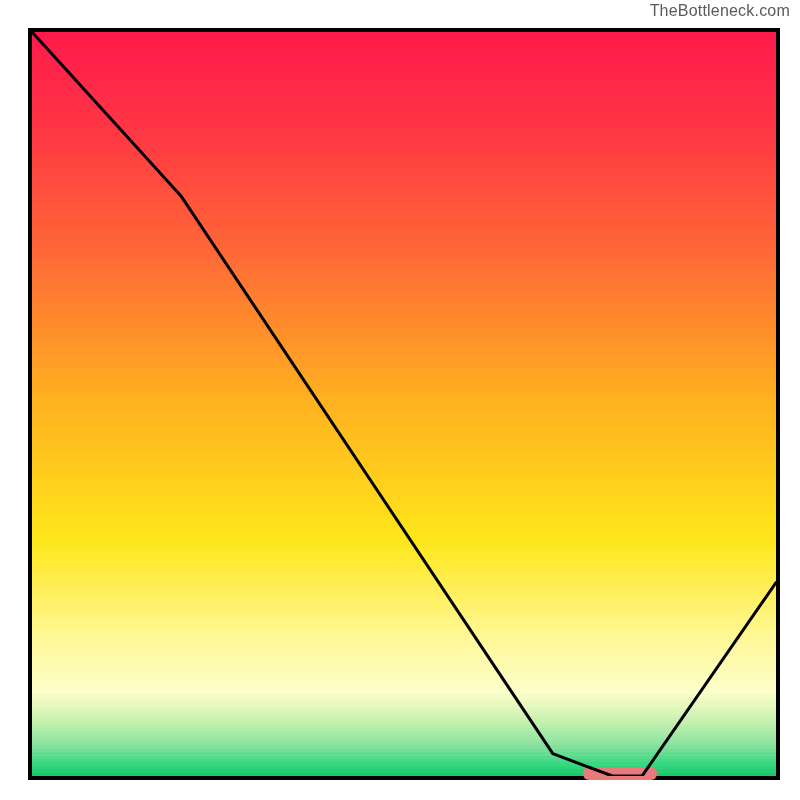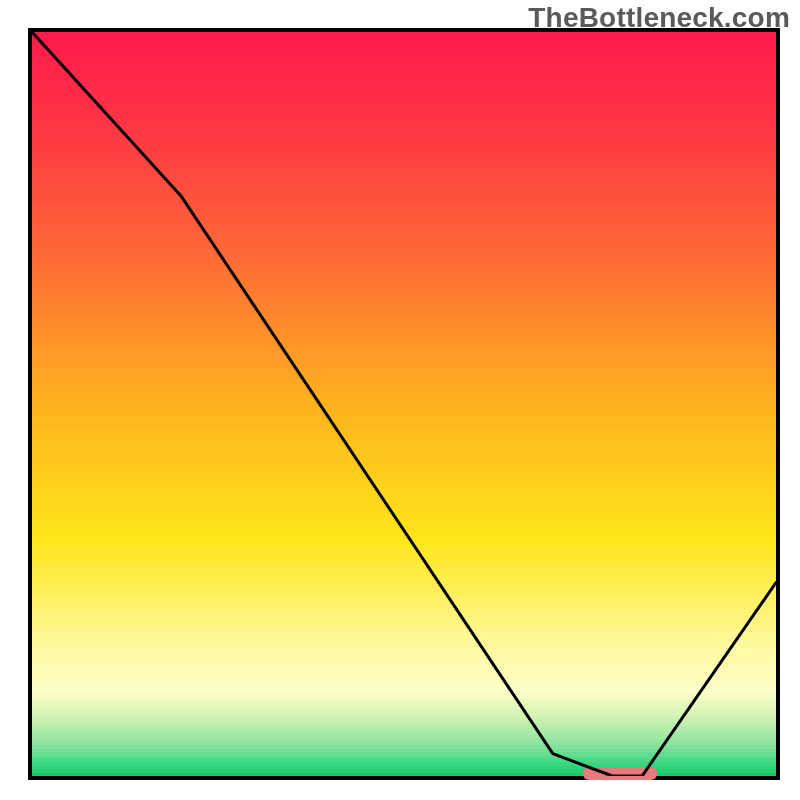--- a/index.html
+++ b/index.html
@@ -14,22 +14,22 @@
   .chart-wrap {
     position: relative;
     width: 800px;
     height: 800px;
   }
   .watermark {
     position: absolute;
     top: 2px;
     right: 10px;
     color: #5a5a5a;
-    font-size: 28px;
-    font-weight: 700;
+    font-size: 16px;
+    font-weight: 400;
     letter-spacing: 0.2px;
   }
   .plot {
     position: absolute;
     left: 28px;
     top: 28px;
     width: 744px;
     height: 744px;
     border: 4px solid #000;
     box-sizing: content-box;

